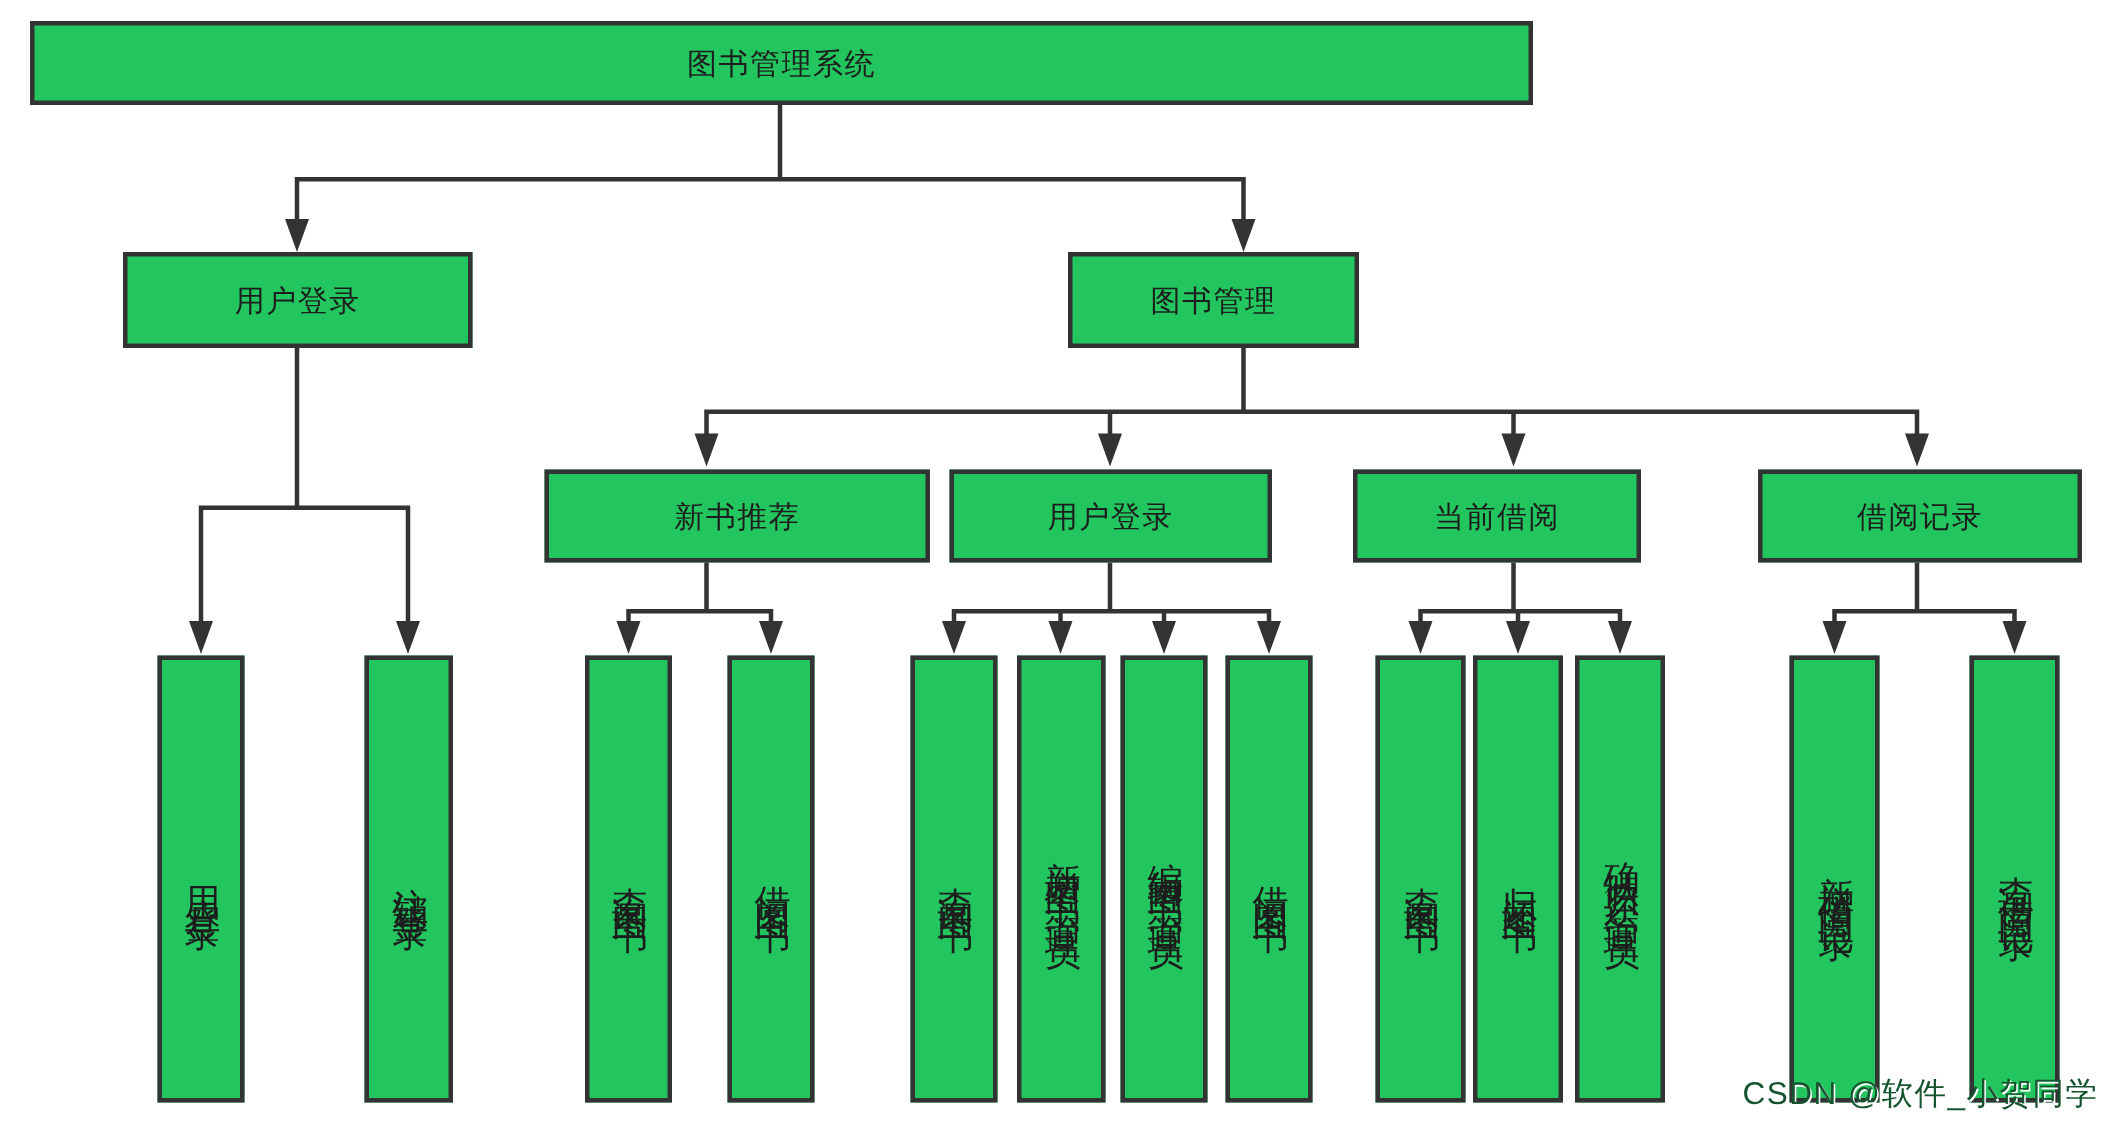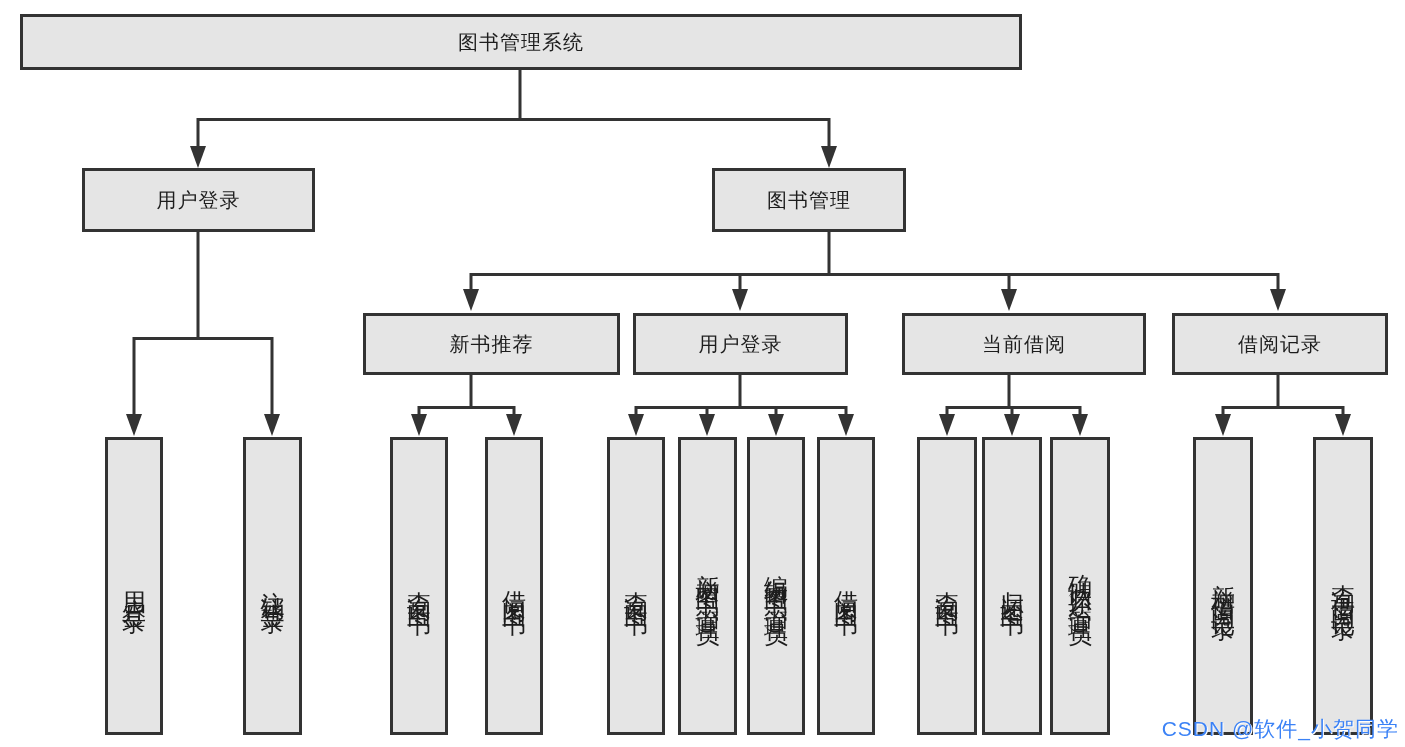--- a/index.html
+++ b/index.html
@@ -1,32 +1,32 @@
 <!DOCTYPE html>
 <html><head>
 <meta charset="utf-8">
 <style>
   html,body{margin:0;padding:0;background:#ffffff;}
   .stage{
     position:relative;width:1405px;height:747px;background:#ffffff;overflow:hidden;
     font-family:"Liberation Sans",sans-serif;
   }
   .node{
-    position:absolute;box-sizing:border-box;border:3px solid #333333;background:#e5e5e5;
+    position:absolute;box-sizing:border-box;border:3px solid #333333;background:#22c55e;
     display:flex;align-items:center;justify-content:center;
     color:#1d1d1d;font-size:20px;letter-spacing:1px;white-space:nowrap;
   }
   .leaf span{
     writing-mode:vertical-rl;text-orientation:mixed;
     font-size:24px;letter-spacing:7px;line-height:1;color:#1d1d1d;white-space:nowrap;
   }
   svg.connectors{position:absolute;left:0;top:0;}
   .watermark{
     position:absolute;right:6px;bottom:4px;
-    color:#3b82f6;font-size:21px;letter-spacing:1px;
+    color:#14532d;font-size:21px;letter-spacing:1px;
     text-shadow:1px 1px 0 #ffffff;
   }
 </style>
 </head>
 <body>
 
 <div class="stage">
 
   <svg class="connectors" width="1405" height="747" viewBox="0 0 1405 747">
 
@@ -88,21 +88,21 @@
   <div class="node" style="left:712px;top:168px;width:194px;height:64px">
     <span>图书管理</span>
   </div>
 
   <div class="node" style="left:363px;top:313px;width:257px;height:62px">
     <span>新书推荐</span>
   </div>
   <div class="node" style="left:633px;top:313px;width:215px;height:62px">
     <span>用户登录</span>
   </div>
-  <div class="node" style="left:902px;top:313px;width:244px;height:62px">
+  <div class="node" style="left:902px;top:313px;width:192px;height:62px">
     <span>当前借阅</span>
   </div>
   <div class="node" style="left:1172px;top:313px;width:216px;height:62px">
     <span>借阅记录</span>
   </div>
 
   <div class="node leaf" style="left:105px;top:437px;width:58px;height:298px">
     <span>用户登录</span>
   </div>
   <div class="node leaf" style="left:243px;top:437px;width:59px;height:298px">

